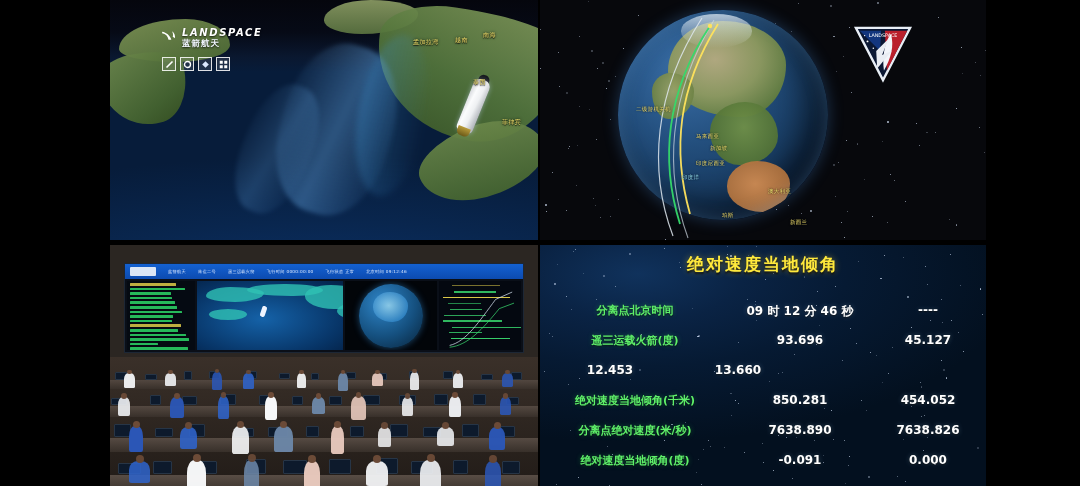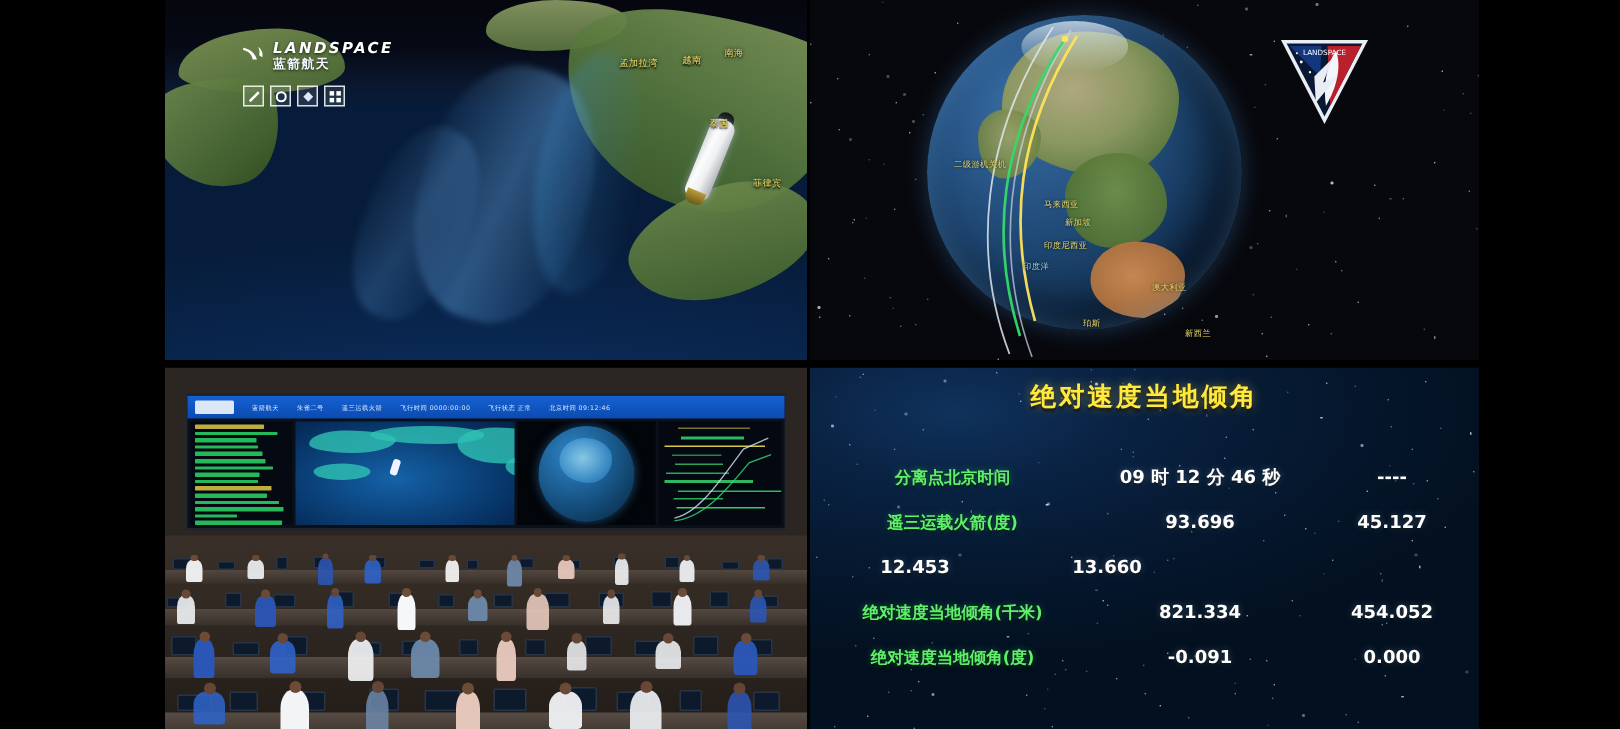--- a/index.html
+++ b/index.html
@@ -255,21 +255,21 @@
   }
   #table-head .th{
     font-size:11px; font-weight:700; color:#ffe93c; text-align:center;
     text-shadow:0 0 5px rgba(255,220,60,.35),0 1px 2px rgba(0,0,0,.8);
   }
   .col-name { flex:0 0 190px; }
   .col-meas { flex:0 0 140px; }
   .col-req  { flex:0 0 116px; }
 
   #table-rows{ position:absolute; left:0; right:0; top:58px; bottom:4px; }
-  .trow{ display:flex; align-items:center; height:30px; }
+  .trow{ display:flex; height:30px; }
   .trow .td{ text-align:center; }
   .trow .td.name{
     font-size:11px; font-weight:700; color:#5ff06a;
     text-shadow:0 0 5px rgba(70,240,110,.35),0 1px 2px rgba(0,0,0,.85);
   }
   .trow .td.val{
     font-size:12px; font-weight:700; color:#ffffff;
     text-shadow:0 0 5px rgba(190,225,255,.30),0 1px 2px rgba(0,0,0,.85);
   }
 
@@ -897,22 +897,27 @@
         <div class="td name col-name">遥三运载火箭(度)</div>
         <div class="td val col-meas">93.696</div>
         <div class="td val col-req">45.127</div>
       </div>
       <div class="trow">
         <div class="td val col-meas">12.453</div>
         <div class="td val col-req">13.660</div>
       </div>
       <div class="trow">
         <div class="td name col-name">绝对速度当地倾角(千米)</div>
-        <div class="td val col-meas">821.334</div>
+        <div class="td val col-meas">850.281</div>
         <div class="td val col-req">454.052</div>
+      </div>
+      <div class="trow">
+        <div class="td name col-name">分离点绝对速度(米/秒)</div>
+        <div class="td val col-meas">7638.890</div>
+        <div class="td val col-req">7638.826</div>
       </div>
       <div class="trow">
         <div class="td name col-name">绝对速度当地倾角(度)</div>
         <div class="td val col-meas">-0.091</div>
         <div class="td val col-req">0.000</div>
       </div>
     </div>
   </div>
 
   <div class="bar" id="bar-left"></div>

